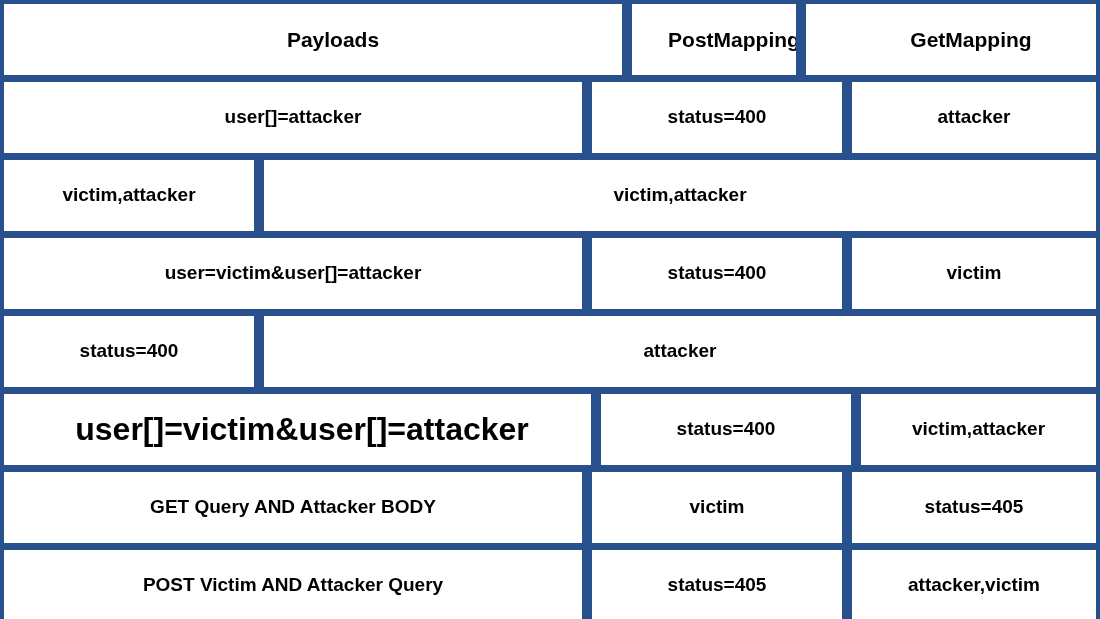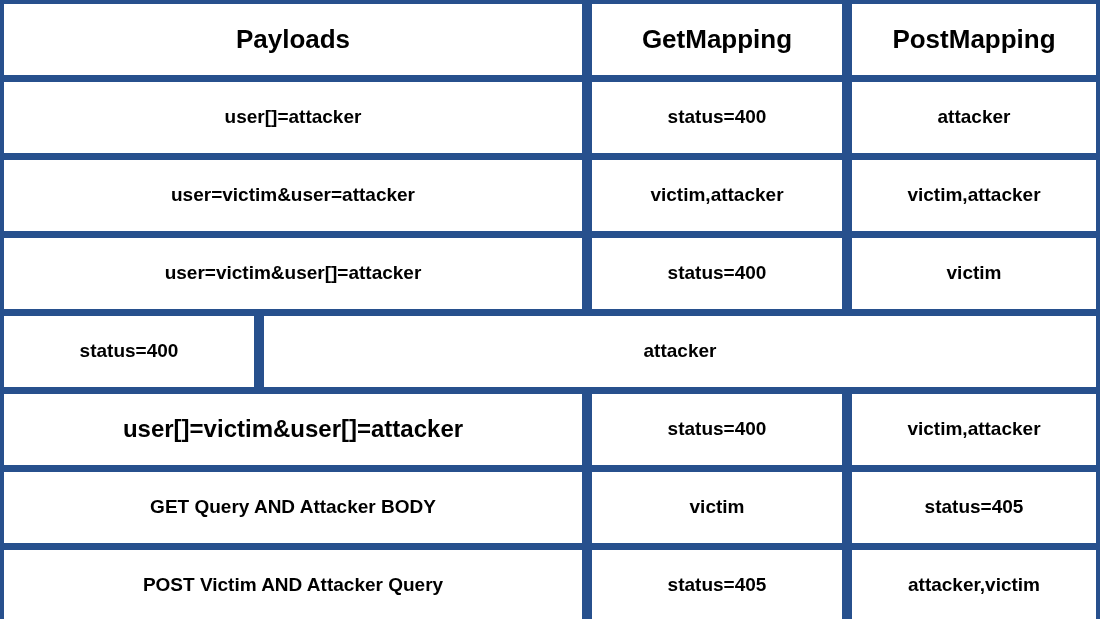--- a/index.html
+++ b/index.html
@@ -49,45 +49,45 @@
     line-height: 1.1;
     overflow: hidden;
     white-space: nowrap;
   }
 
   .col-payloads   { flex: 0 0 578px; }
   .col-getmapping { flex: 0 0 250px; }
   .col-postmapping{ flex: 1 1 auto;  }
 
   .header-row .cell {
-    font-size: 26px;
+    font-size: 21px;
+    padding-left: 40px;
   }
 
   
-  .cell.tight { font-size: 24px; }
+  .cell.tight { font-size: 32px; padding-left: 9px; }
 </style>
 </head>
 <body>
 
 <div id="comparison-table">
 
   <div class="table-row header-row">
     <div class="cell col-payloads">Payloads</div>
+    <div class="cell col-postmapping">PostMapping</div>
     <div class="cell col-getmapping">GetMapping</div>
-    <div class="cell col-postmapping">PostMapping</div>
   </div>
 
   <div class="table-row">
     <div class="cell col-payloads">user[]=attacker</div>
     <div class="cell col-getmapping">status=400</div>
     <div class="cell col-postmapping">attacker</div>
   </div>
 
   <div class="table-row">
-    <div class="cell col-payloads">user=victim&amp;user=attacker</div>
     <div class="cell col-getmapping">victim,attacker</div>
     <div class="cell col-postmapping">victim,attacker</div>
   </div>
 
   <div class="table-row">
     <div class="cell col-payloads">user=victim&amp;user[]=attacker</div>
     <div class="cell col-getmapping">status=400</div>
     <div class="cell col-postmapping">victim</div>
   </div>
 

